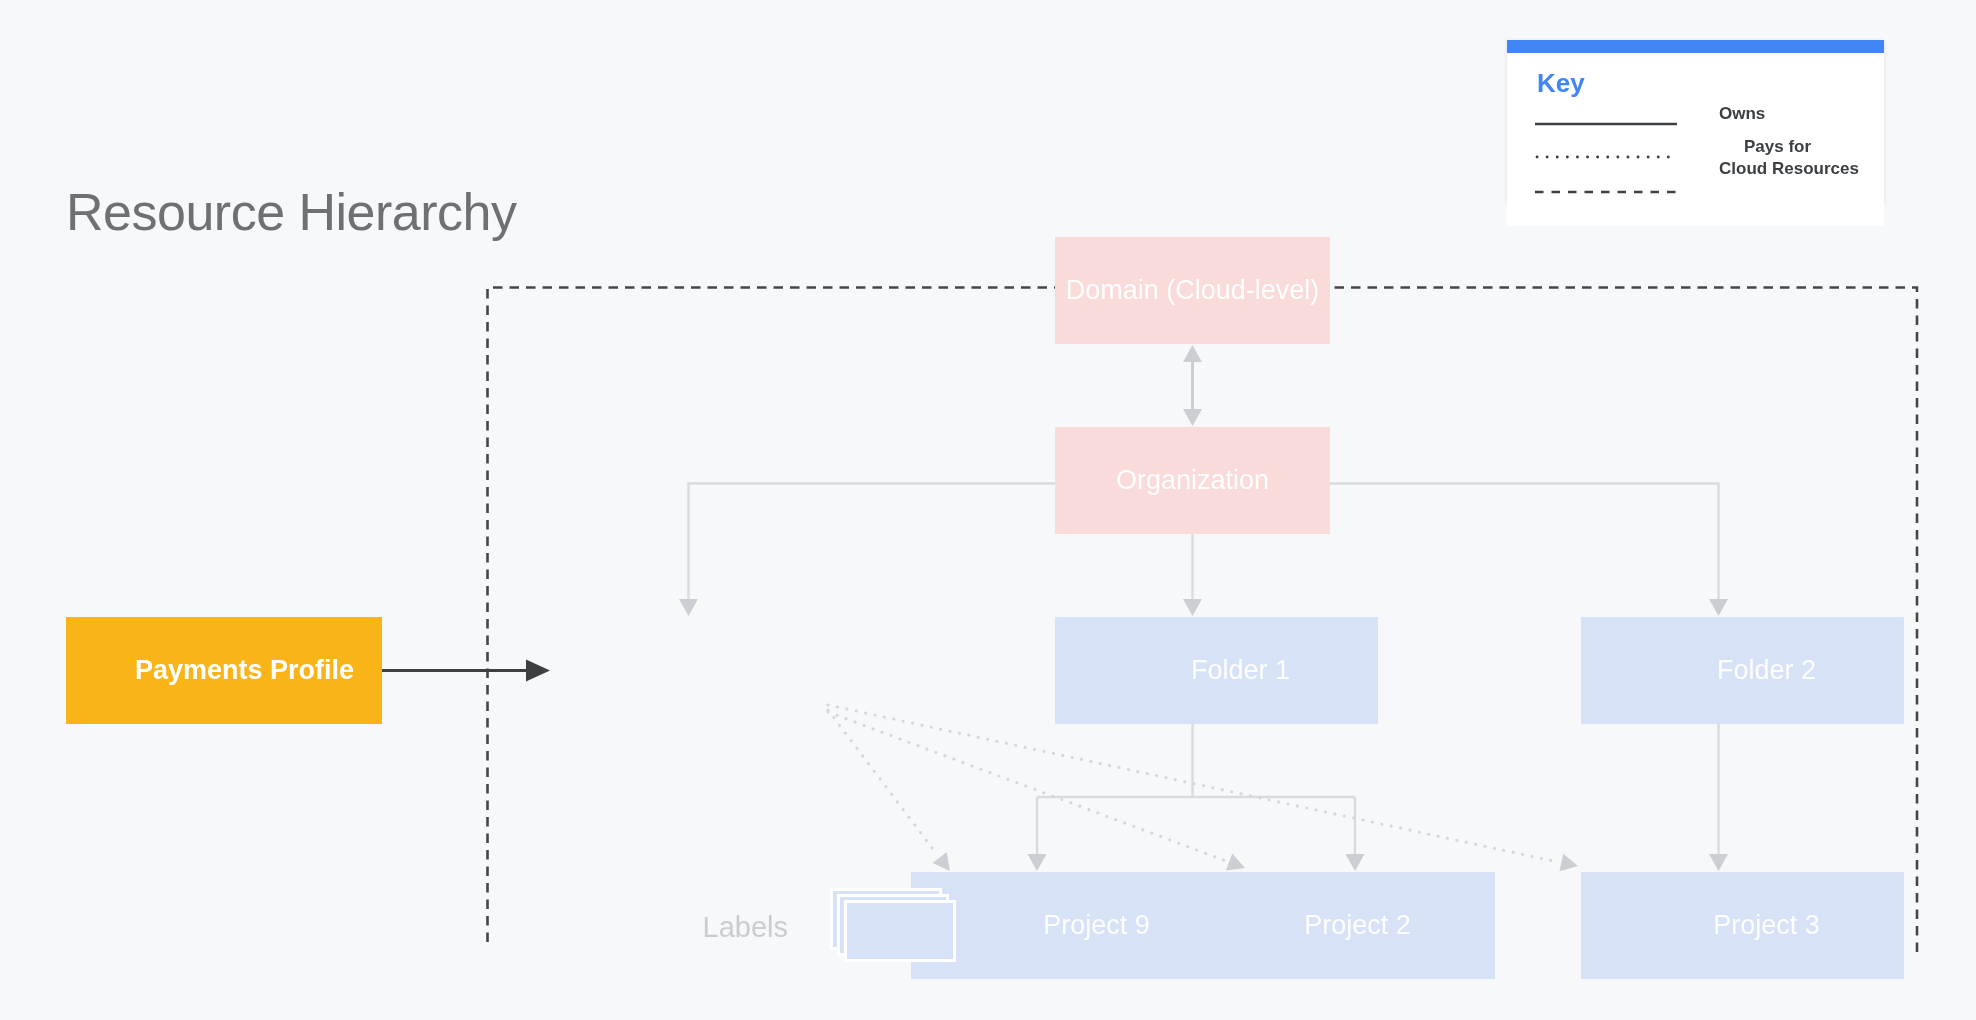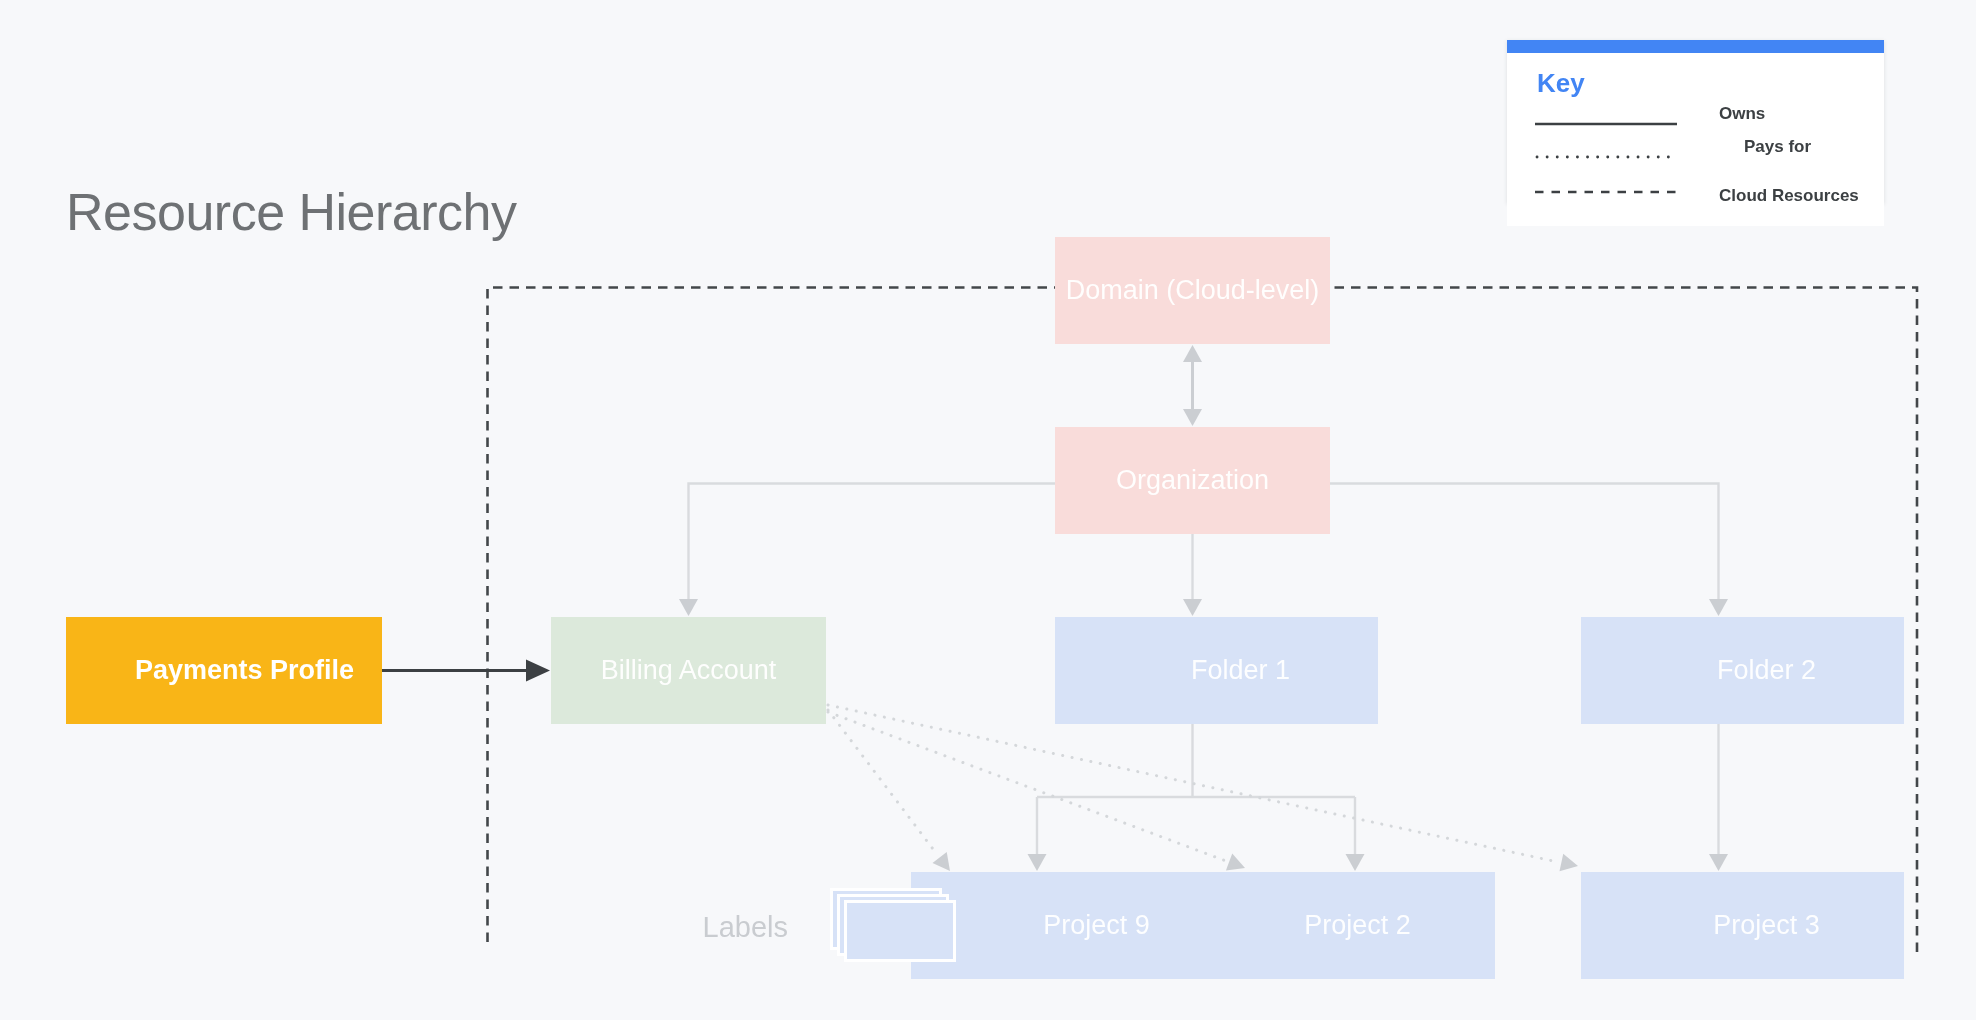--- a/index.html
+++ b/index.html
@@ -68,21 +68,21 @@
     position:absolute;left:30px;top:28px;
     font-size:26px;font-weight:bold;color:var(--c-legend_blue,#4285F4);
   }
   .lg-sample{position:absolute;left:28px;width:142px;height:6px;}
   .lg-label{
     position:absolute;left:212px;width:140px;
     font-size:17px;font-weight:bold;color:var(--c-dark,#3C4043);line-height:21px;
   }
   #lg-s1{top:81px;} #lg-l1{top:63px;}
   #lg-s2{top:114px;} #lg-l2{top:96px;margin-left:25px;}
-  #lg-s3{top:149px;} #lg-l3{top:145px;}
+  #lg-s3{top:149px;} #lg-l3{top:118px;text-align:center;}
   .lg-sample svg{display:block;}
   .s-solid{stroke:var(--c-dark,#3C4043);stroke-width:2.6;}
   .s-dotted{stroke:var(--c-dark,#3C4043);stroke-width:2.8;stroke-dasharray:0.1 10;stroke-linecap:round;}
   .s-dashed{stroke:var(--c-dark,#3C4043);stroke-width:2.6;stroke-dasharray:8.5 8;}
 </style>
 </head>
 <body>
 
 <div id="canvas">
 
@@ -117,21 +117,20 @@
     <path class="dark-ln" d="M364 670.5 H528"></path>
     <polygon class="dark-ah" points="366,659.5 366,681.5 342,670.5"></polygon>
     <polygon class="dark-ah" points="526,659.5 526,681.5 550,670.5"></polygon>
   </svg>
 
   <div class="page-title">Resource Hierarchy</div>
 
   <div class="node pink" id="node-organization">Organization</div>
   <div class="node pink" id="node-domain">Domain (Cloud-level)</div>
   <div class="node yellow" id="node-payments">Payments Profile</div>
-  <div class="node green" id="node-billing">Billing Account</div>
   <div class="node blue" id="node-folder1">Folder 1</div>
   <div class="node blue" id="node-folder2">Folder 2</div>
   <div class="node blue" id="node-project1">Project 9</div>
   <div class="node blue" id="node-project2">Project 2</div>
   <div class="node blue" id="node-project3">Project 3</div>
 
   <div class="labels-caption">Labels</div>
   <div id="labels-icon">
     <div class="card c1"></div>
     <div class="card c2"></div>

